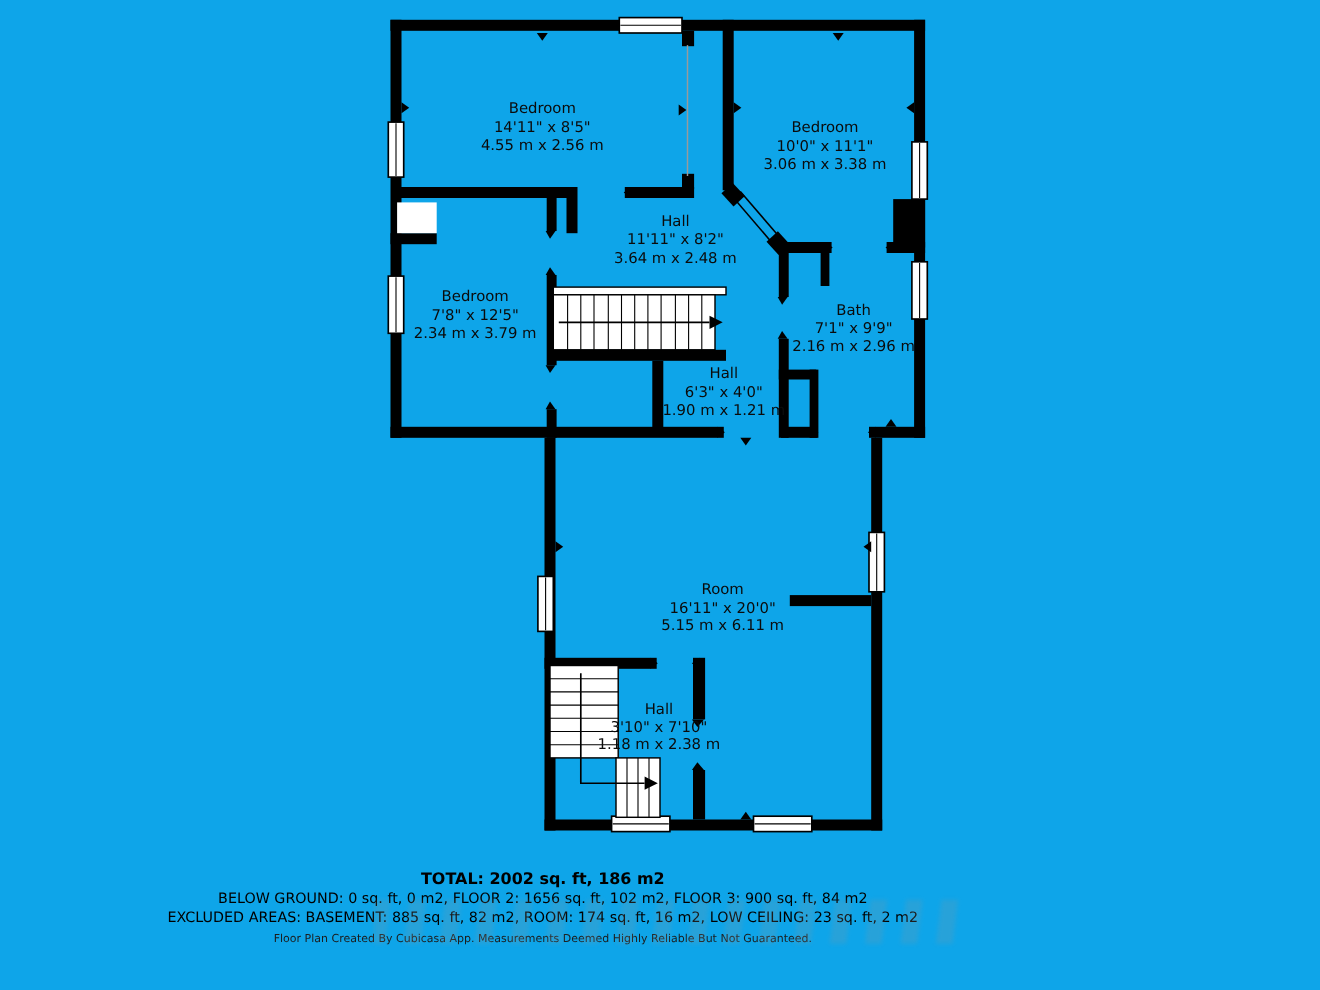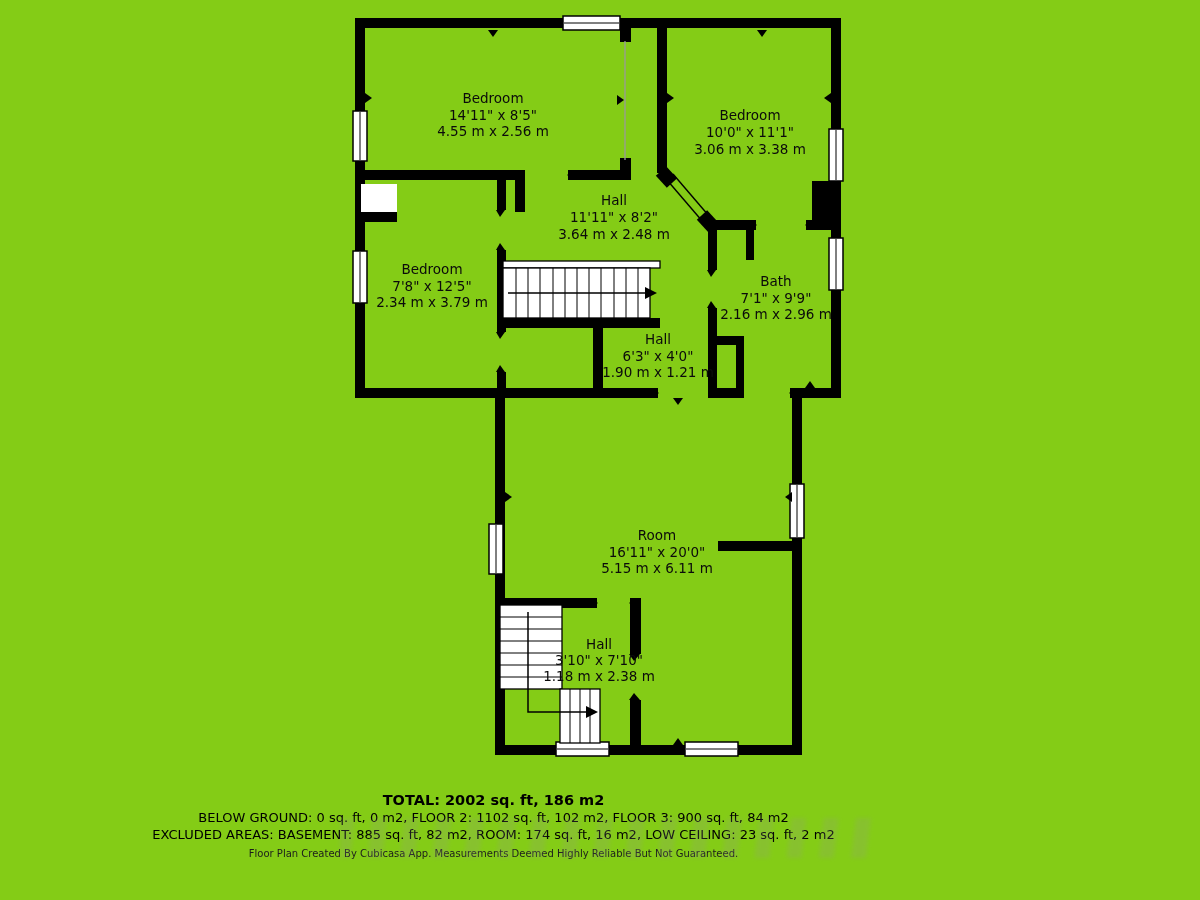--- a/index.html
+++ b/index.html
@@ -1,17 +1,17 @@
 <!DOCTYPE html>
 <html><head>
 <meta charset="utf-8">
 <style>
   html,body{margin:0;padding:0;background:#fff;}
   body{font-family:"DejaVu Sans",sans-serif;}
-  .stage{position:relative;width:1200px;height:900px;background:#84cc16;overflow:hidden;}
+  .stage{position:relative;width:1200px;height:900px;background:#0ea5e9;overflow:hidden;}
   .plan-svg{position:absolute;left:0;top:0;}
   .wall{fill:#000000;}
   .notch{fill:#ffffff;}
   .chimney{fill:#000000;}
   .win{fill:#ffffff;stroke:#000000;stroke-width:1.5;}
   .winline{stroke:#000000;stroke-width:1;}
   .stairbox{fill:#ffffff;stroke:#000000;stroke-width:1.3;}
   .tread{stroke:#000000;stroke-width:1;}
   .arrow{stroke:#000000;stroke-width:1.5;fill:none;}
   .ahead{fill:#000000;}
@@ -222,20 +222,20 @@
     <text class="lbl" x="657" y="573">5.15 m x 6.11 m</text>
 
     <text class="lbl" x="599" y="649">Hall</text>
     <text class="lbl" x="599" y="665">3'10" x 7'10"</text>
     <text class="lbl" x="599" y="681">1.18 m x 2.38 m</text>
   </g>
 </svg>
 
   <div class="summary">
     <div class="total">TOTAL: 2002 sq. ft, 186 m2</div>
-    <div class="ln">BELOW GROUND: 0 sq. ft, 0 m2, FLOOR 2: 1102 sq. ft, 102 m2, FLOOR 3: 900 sq. ft, 84 m2</div>
+    <div class="ln">BELOW GROUND: 0 sq. ft, 0 m2, FLOOR 2: 1656 sq. ft, 102 m2, FLOOR 3: 900 sq. ft, 84 m2</div>
     <div class="ln">EXCLUDED AREAS: BASEMENT: 885 sq. ft, 82 m2, ROOM: 174 sq. ft, 16 m2, LOW CEILING: 23 sq. ft, 2 m2</div>
     <div class="disclaimer">Floor Plan Created By Cubicasa App. Measurements Deemed Highly Reliable But Not Guaranteed.</div>
   </div>
 
   <div class="watermark"></div>
 
 </div>
 
 </body></html>

